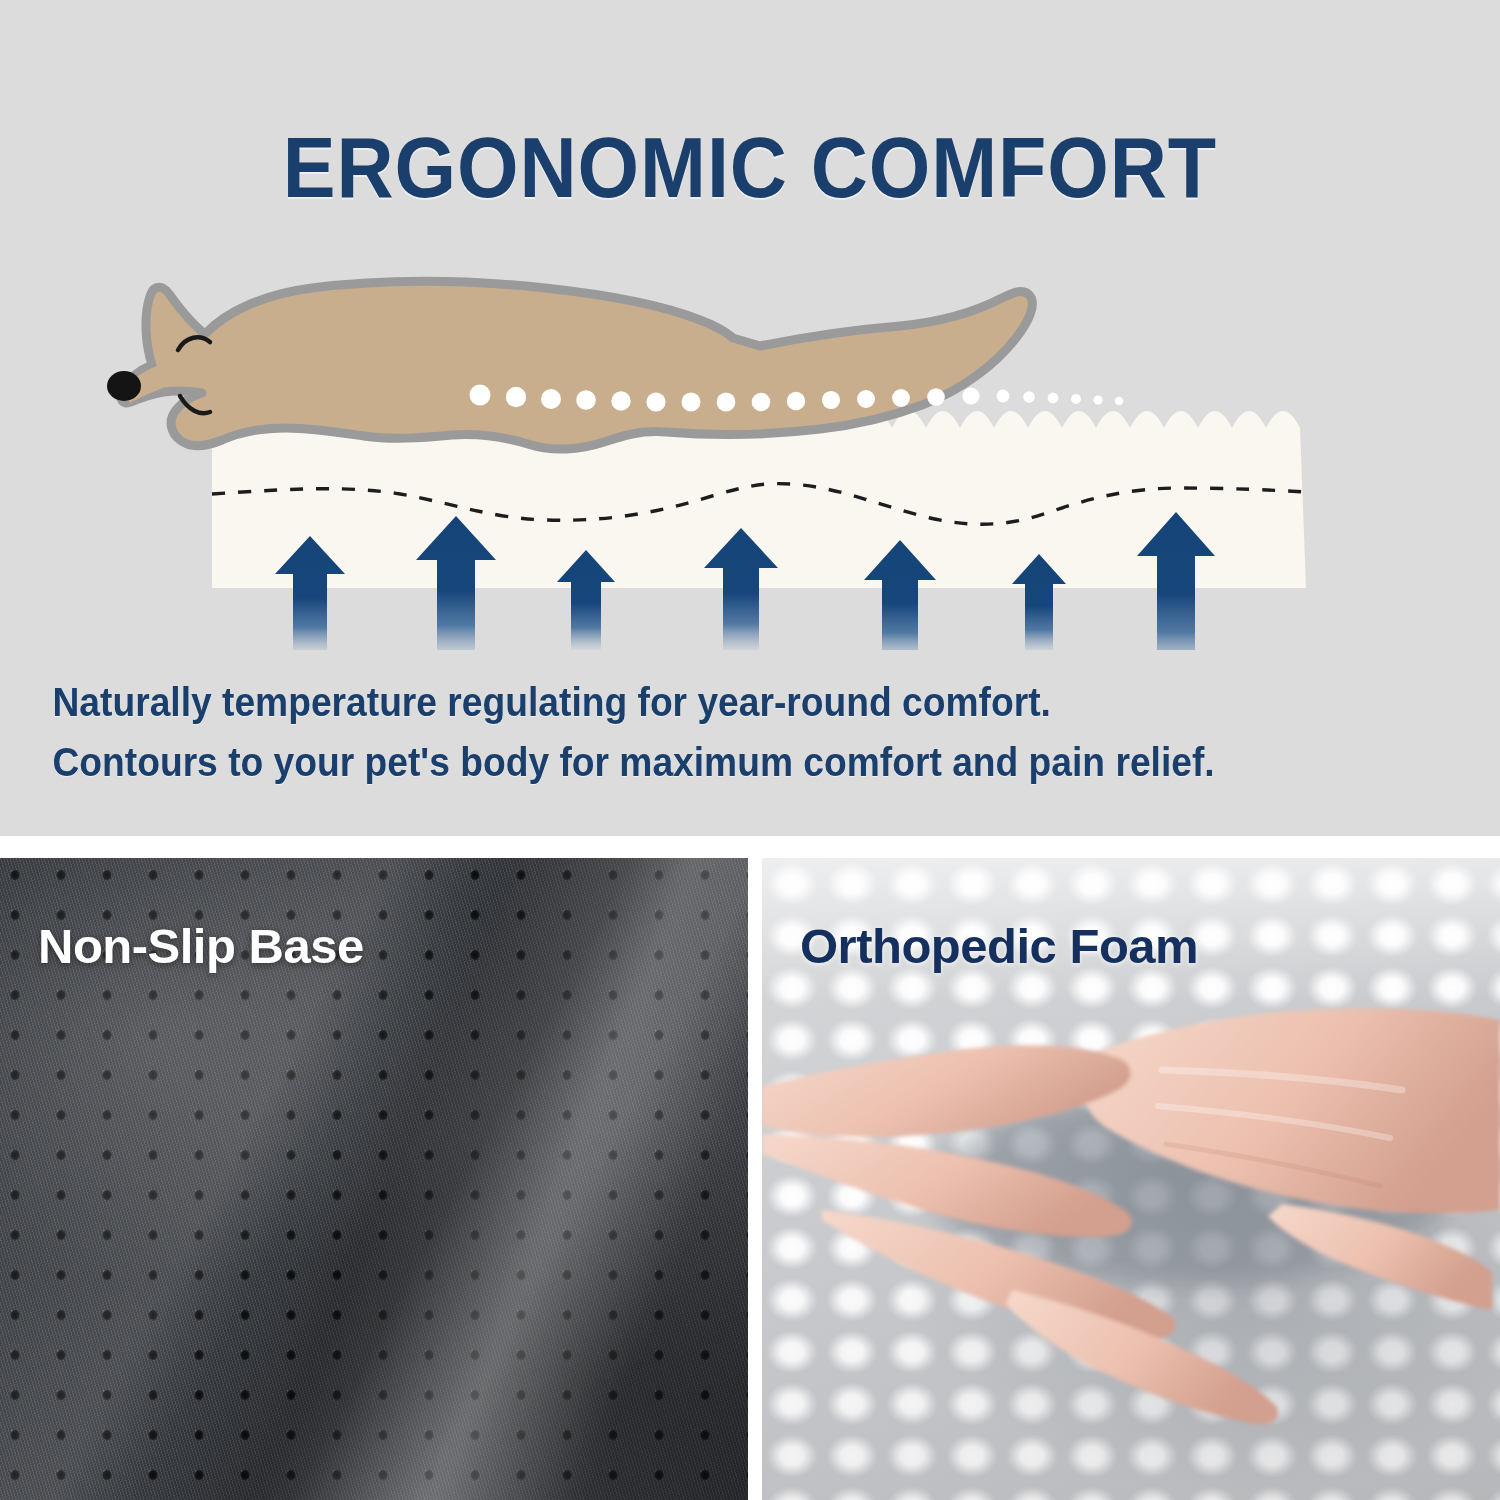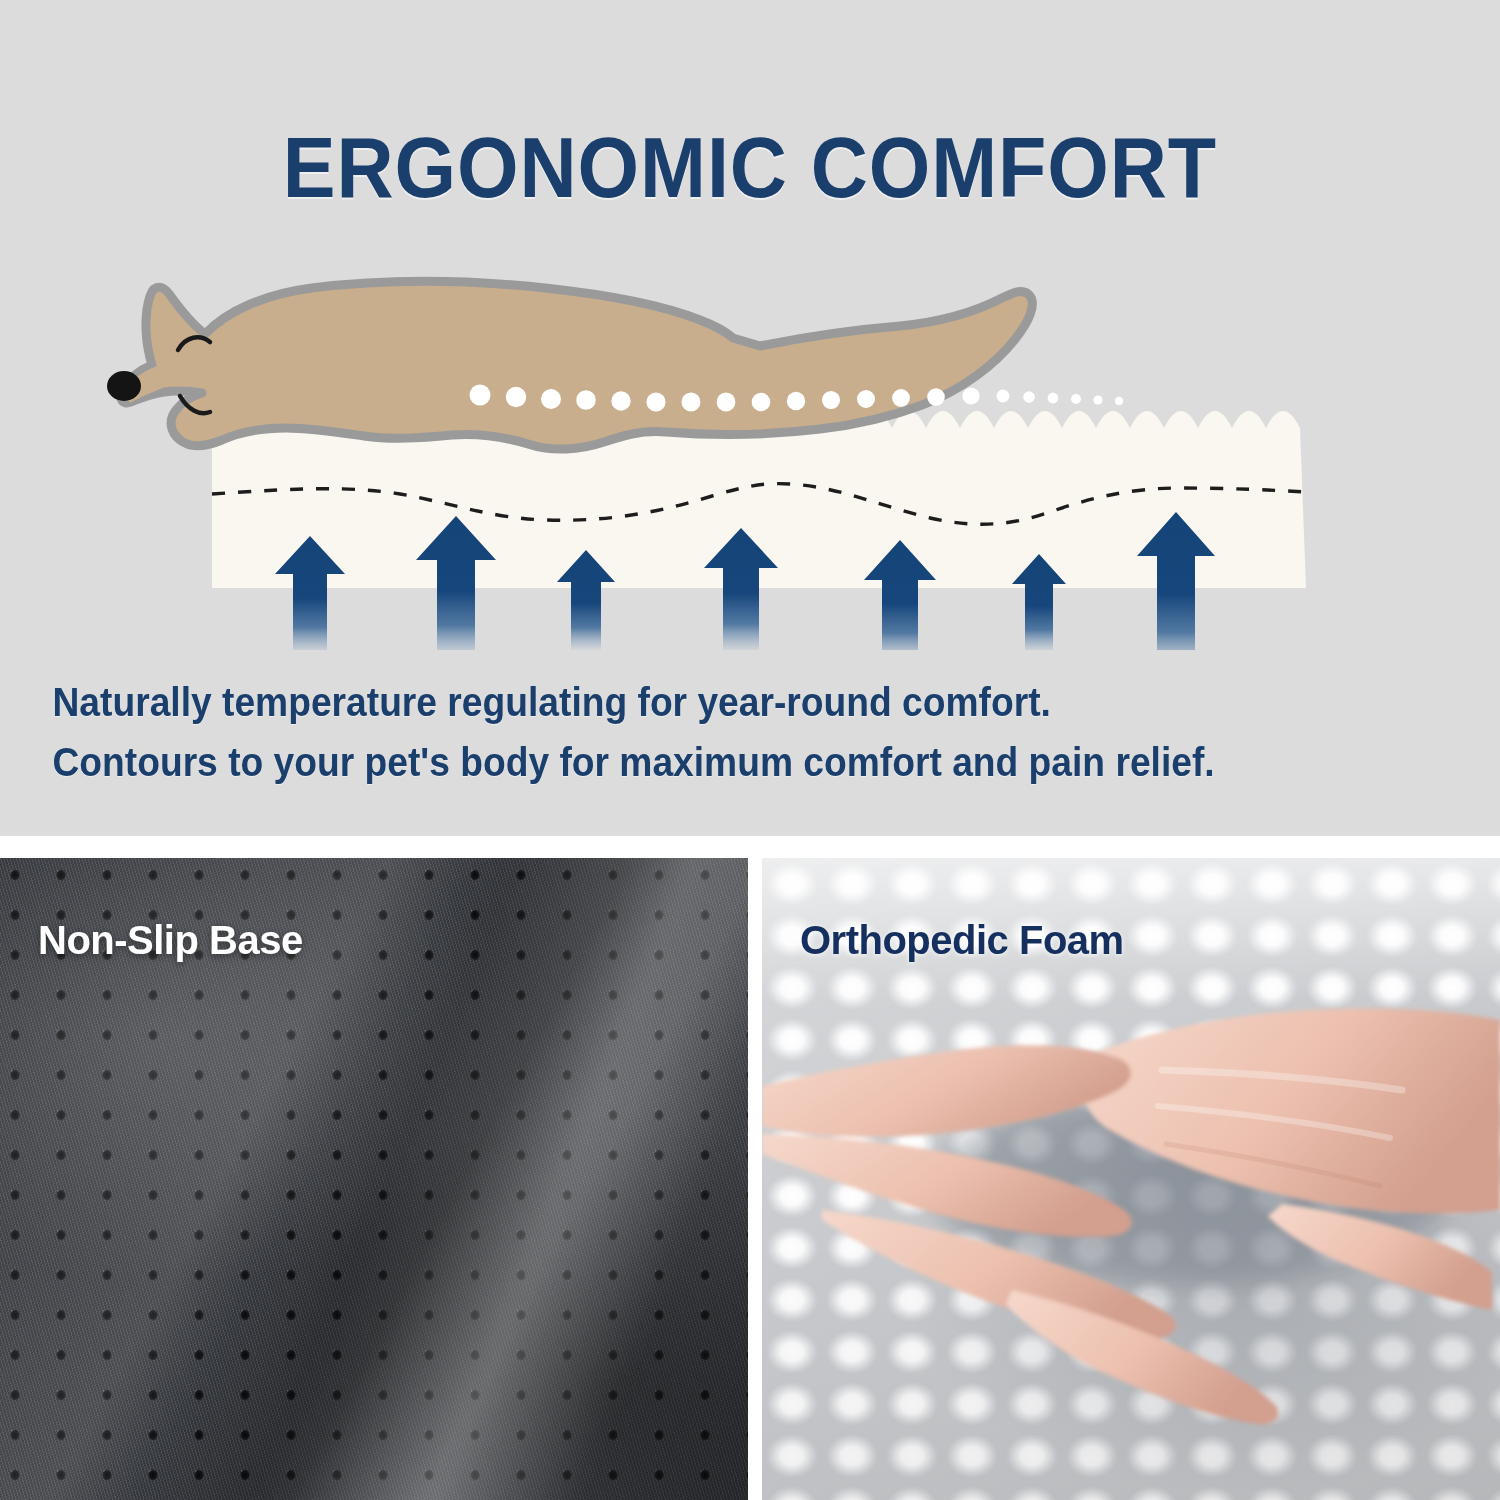--- a/index.html
+++ b/index.html
@@ -56,21 +56,21 @@
     overflow: hidden;
   }
   .panel-left  { left: 0px;   width: 748px; background: #34373c; }
   .panel-right { left: 762px; width: 792px; background: #e9eaec; }
 
   .panel-label {
     position: absolute; top: 60px; left: 0; width: 100%;
     padding: 0 38px;
     font-family: "Liberation Sans", sans-serif;
     font-weight: 700;
-    font-size: 40px;
+    font-size: 49px;
     letter-spacing: -0.5px;
     white-space: nowrap;
   }
   .label-light { color: #ffffff; text-shadow: 0 2px 7px rgba(0,0,0,0.45); }
   .label-dark  { color: #15305e; text-shadow: 0 1px 5px rgba(255,255,255,0.85); }
 
   
   .fabric {
     position: absolute; inset: 0;
     background-color: #3a3d42;

